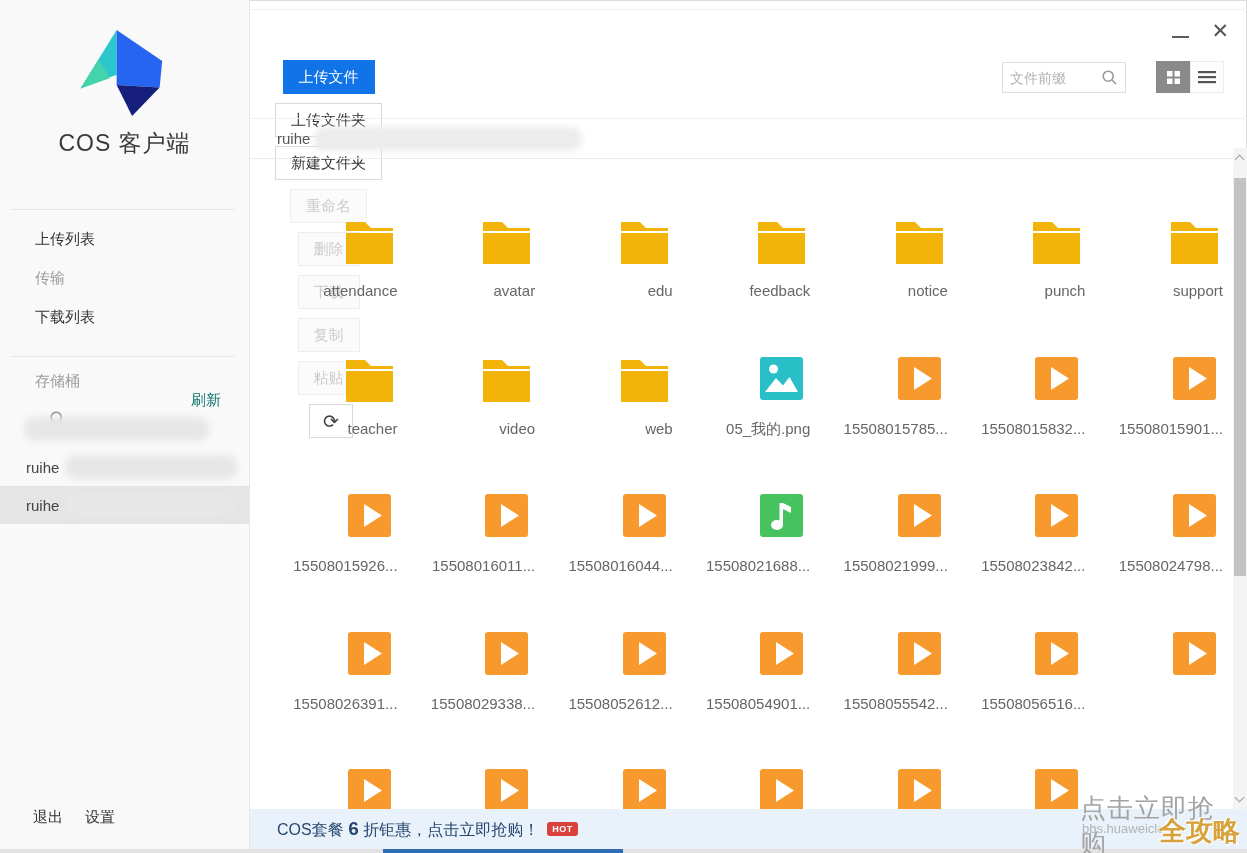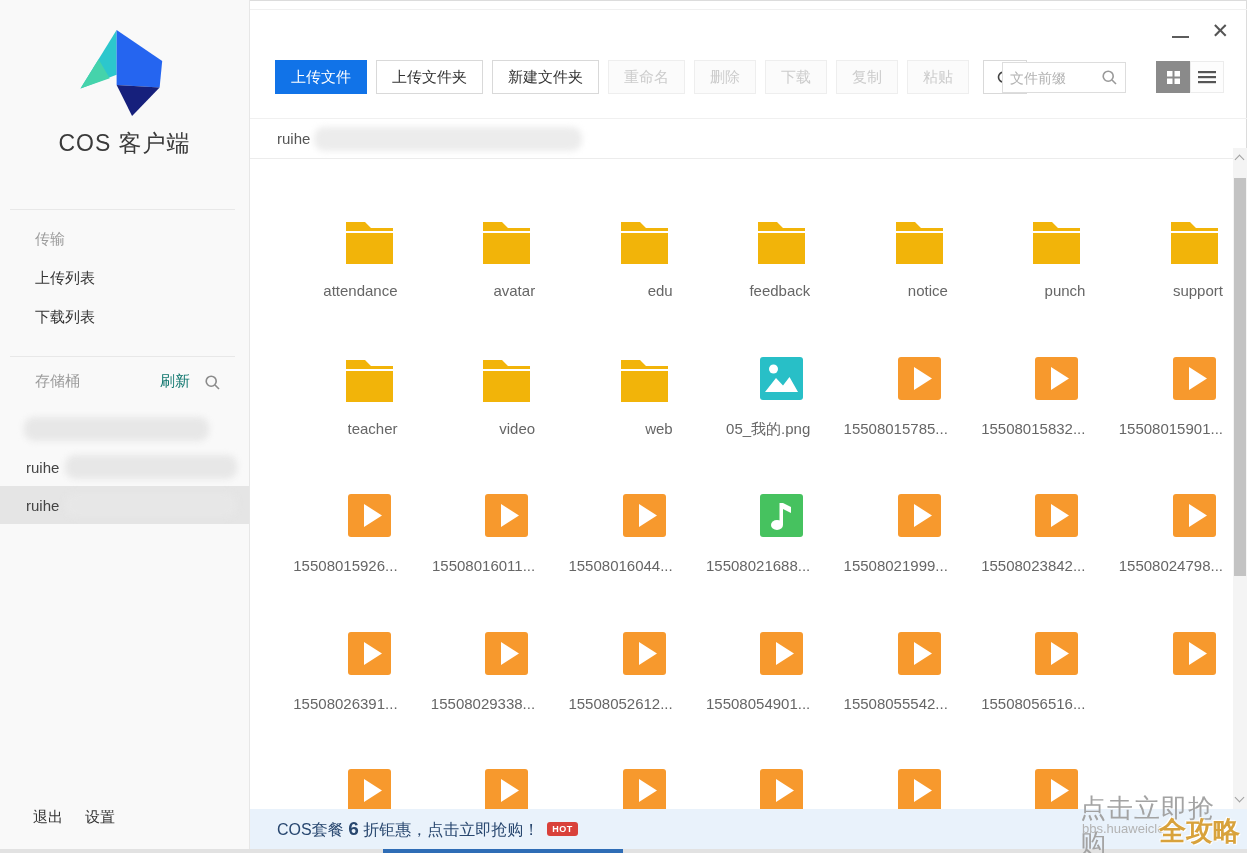--- a/index.html
+++ b/index.html
@@ -18,35 +18,35 @@
   .win-close { font-size:21px; color:#555; line-height:26px; cursor:pointer; }
 
   
   .sidebar { position:absolute; left:0; top:0; width:250px; height:853px; background:#f9f9f9; border-right:1px solid #e7e7e7; }
   .logo { position:absolute; left:80px; top:30px; width:87px; height:86px; }
   .app-title { position:absolute; top:128px; left:0; width:100%; text-align:center; font-size:23px; color:#3a3a3a; letter-spacing:1px; }
   .side-div { position:absolute; left:10px; right:14px; height:1px; background:#e8e8e8; }
   .nav { position:absolute; top:220px; left:0; width:100%; }
   .nav-item { padding:10px 0 10px 35px; font-size:15px; color:#333; cursor:pointer; }
   .nav-item.section { color:#9c9c9c; cursor:default; }
-  .bucket-head { position:absolute; top:372px; left:35px; right:28px; display:flex; align-items:flex-end; font-size:15px; }
+  .bucket-head { position:absolute; top:372px; left:35px; right:28px; display:flex; align-items:flex-start; font-size:15px;flex-direction:column; }
   .bucket-head .bh-title { color:#9c9c9c; }
   .bucket-head .bh-refresh { margin-left:auto; color:#0f766e; cursor:pointer; }
   .bucket-head .bh-search { margin-left:14px; cursor:pointer; display:flex; }
   .buckets { position:absolute; top:410px; left:0; width:100%; }
   .bucket-row { position:relative; height:38px; display:flex; align-items:center; padding-left:26px; font-size:15px; color:#444; cursor:pointer; }
   .bucket-row.selected { background:#e5e5e5; }
   .blur-pill { height:24px; border-radius:10px; background:#e7e7e7; filter:blur(3px); }
   .bucket-row .blur-pill { margin-left:6px; flex:0 0 auto; }
   .bucket-row.first-pill { padding-left:18px; }
   .side-footer { position:absolute; bottom:26px; left:33px; display:flex; gap:22px; font-size:15px; color:#333; }
   .side-footer span { cursor:pointer; }
 
   
-  .toolbar { position:absolute; left:275px; top:60px; display:flex; gap:9px; align-items:center; }
+  .toolbar { position:absolute; left:275px; top:60px; display:flex; gap:9px; align-items:center;flex-direction:column; }
   .btn { display:inline-flex; align-items:center; justify-content:center; height:34px; padding:0 15px;
          font-size:15px; background:#fff; border:1px solid #d9d9d9; color:#333; cursor:pointer; white-space:nowrap; }
   .btn-primary { background:#1173e8; border-color:#1173e8; color:#fff; }
   .btn-disabled { background:#fbfbfb; border-color:#eeeeee; color:#cccccc; cursor:default; }
   .btn-refresh { margin-left:5px; width:44px; font-size:19px; color:#444; }
   .search-box { position:absolute; top:62px; right:121px; width:124px; height:31px; background:#fff;
                 border:1px solid #ddd; display:flex; align-items:center; padding:0 7px; }
   .search-box input { border:0; outline:0; width:90px; font-size:14px; color:#555; background:transparent; font-family:inherit; }
   .search-box input::placeholder { color:#b3b3b3; }
   .search-box .mag { margin-left:auto; display:flex; }
@@ -108,22 +108,22 @@
   <svg class="logo" viewBox="0 0 100 100">
     <polygon points="42,0 0,68 42,52" fill="#2cc7cd"></polygon>
     <polygon points="21,34 0,68 34,56" fill="#45d3ab"></polygon>
     <polygon points="42,0 95,36 92,67 42,64" fill="#2565f0"></polygon>
     <polygon points="42,64 92,67 60,100" fill="#16207c"></polygon>
   </svg>
   <div class="app-title">COS 客户端</div>
 
   <div class="side-div" style="top:209px"></div>
   <div class="nav">
+      <div class="nav-item">上传列表</div>
       <div class="nav-item section">传输</div>
-      <div class="nav-item">上传列表</div>
       <div class="nav-item">下载列表</div>
     </div>
   <div class="side-div" style="top:356px"></div>
 
   <div class="bucket-head">
     <span class="bh-title">存储桶</span>
     <span class="bh-refresh">刷新</span>
     <span class="bh-search">
       <svg width="17" height="17" viewBox="0 0 17 17">
           <circle cx="7.2" cy="7.2" r="5" fill="none" stroke="#8a8a8a" stroke-width="1.6"></circle>

